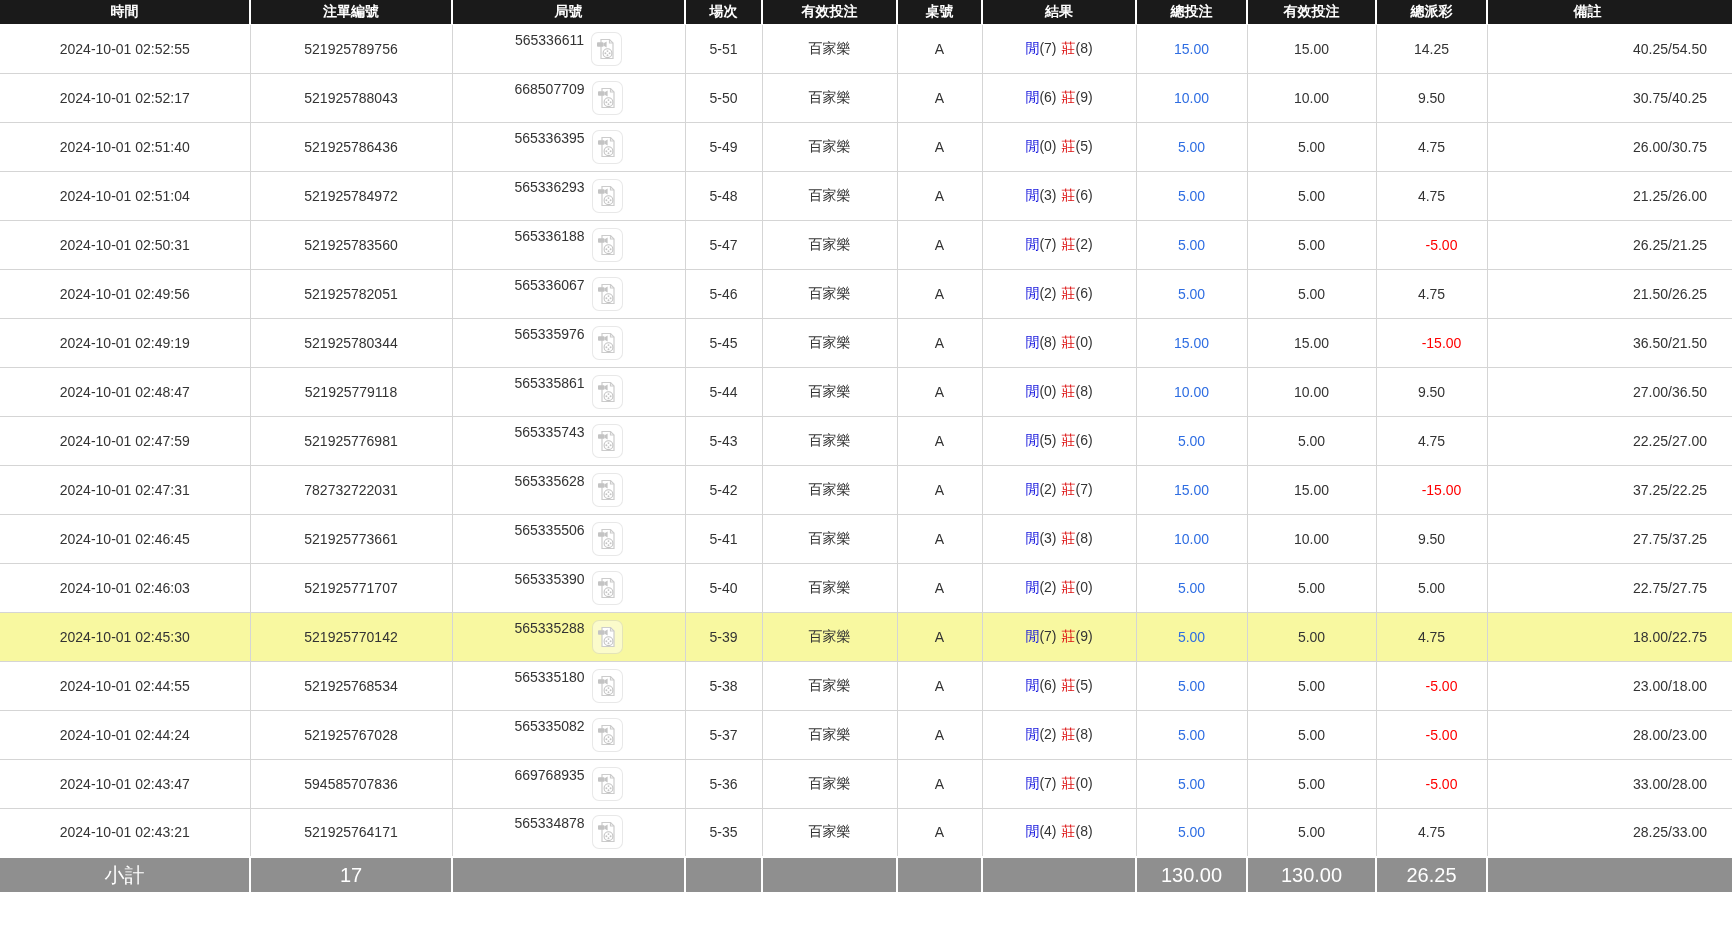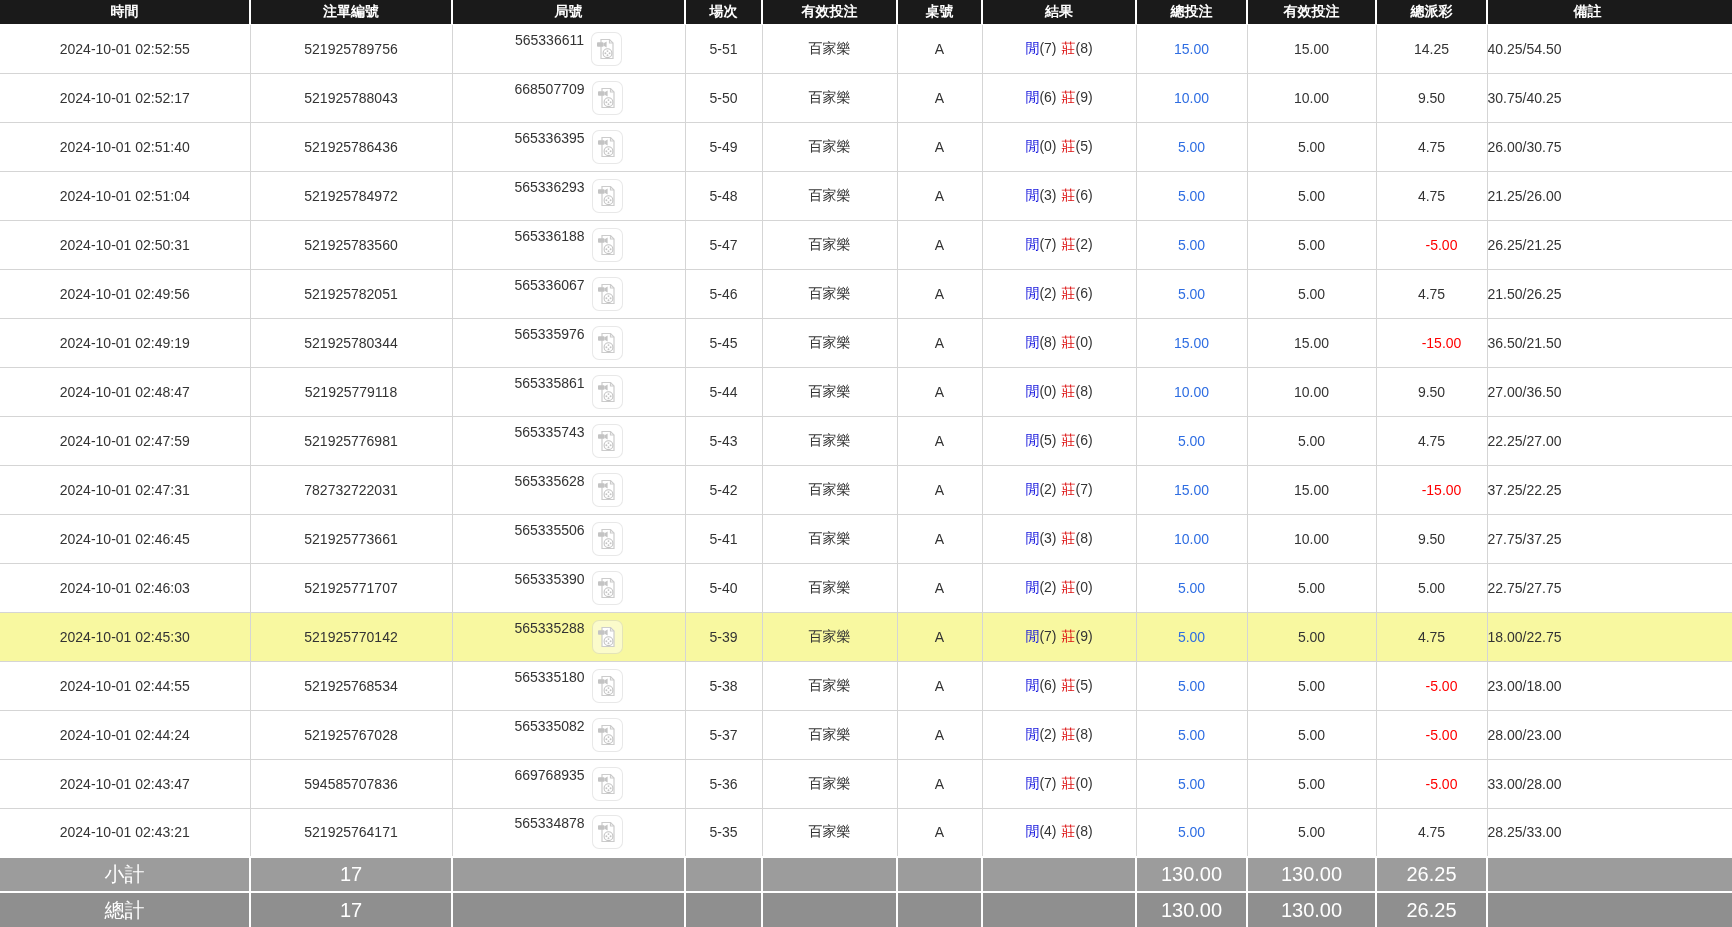--- a/index.html
+++ b/index.html
@@ -41,21 +41,21 @@
     border-top-color: #c8c8c8;
     white-space: nowrap;
     overflow: hidden;
   }
   tbody td:first-child { border-left: none; margin-left: 7px; }
   tbody td:last-child  { border-right: none; }
   tbody tr:first-child td { border-top: none; }
 
   tbody tr.highlighted td { background: var(--row-highlight-bg, #f8f8a0); }
 
-  td.c-remark { text-align: left; padding-right: 25px; }
+  td.c-remark { text-align: right; padding-right: 25px; }
 
   td.c-round .round-wrap {
     display: inline-flex;
     align-items: flex-start;
     gap: 7px;
   }
   .video-btn {
     width: 31px;
     height: 34px;
     border: 1px solid rgba(0,0,0,0.09);
@@ -677,27 +677,14 @@
     <td></td>
     <td></td>
     <td></td>
     <td></td>
     <td></td>
     <td>130.00</td>
     <td>130.00</td>
     <td>26.25</td>
     <td></td>
   </tr>
-      <tr>
-    <td>總計</td>
-    <td>17</td>
-    <td></td>
-    <td></td>
-    <td></td>
-    <td></td>
-    <td></td>
-    <td>130.00</td>
-    <td>130.00</td>
-    <td>26.25</td>
-    <td></td>
-  </tr>
     </tfoot>
 </table>
 
 </body></html>

